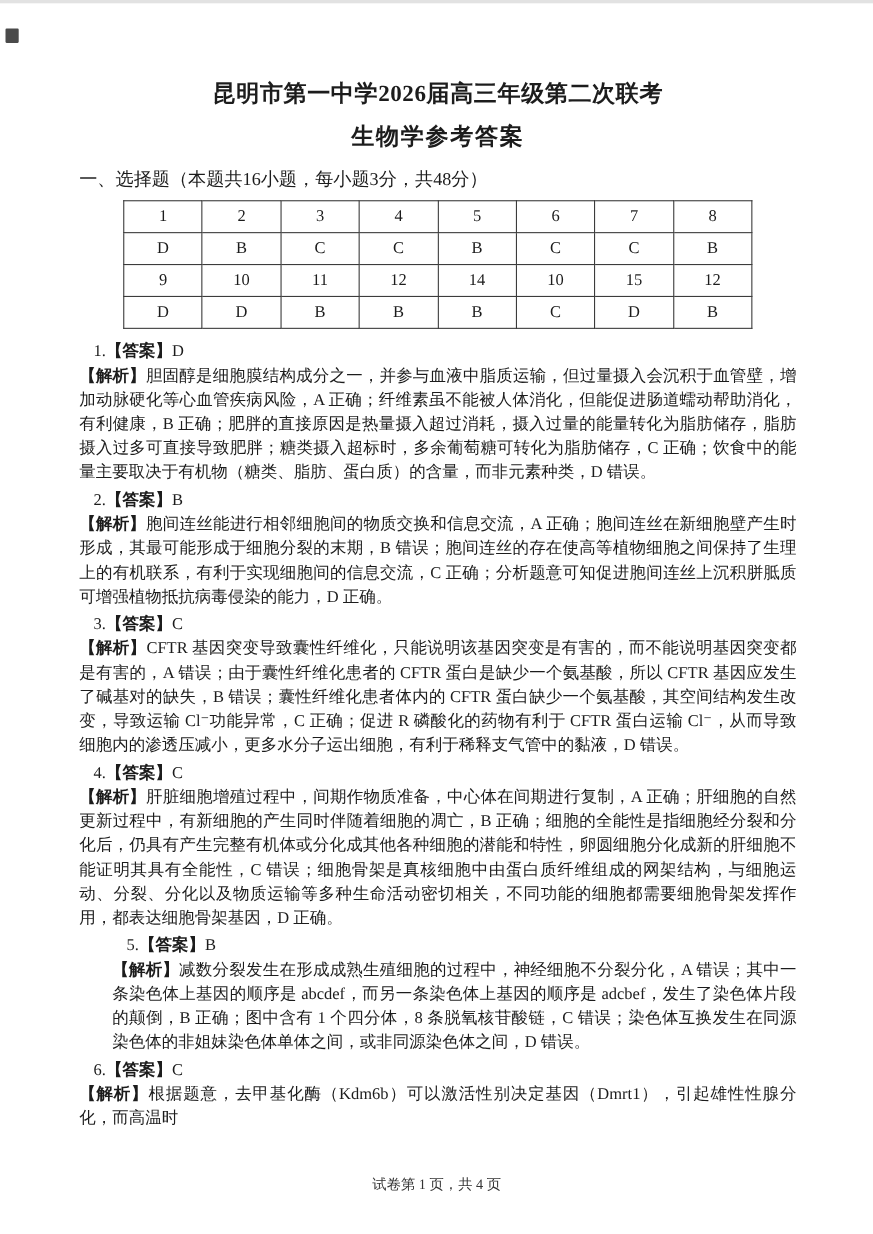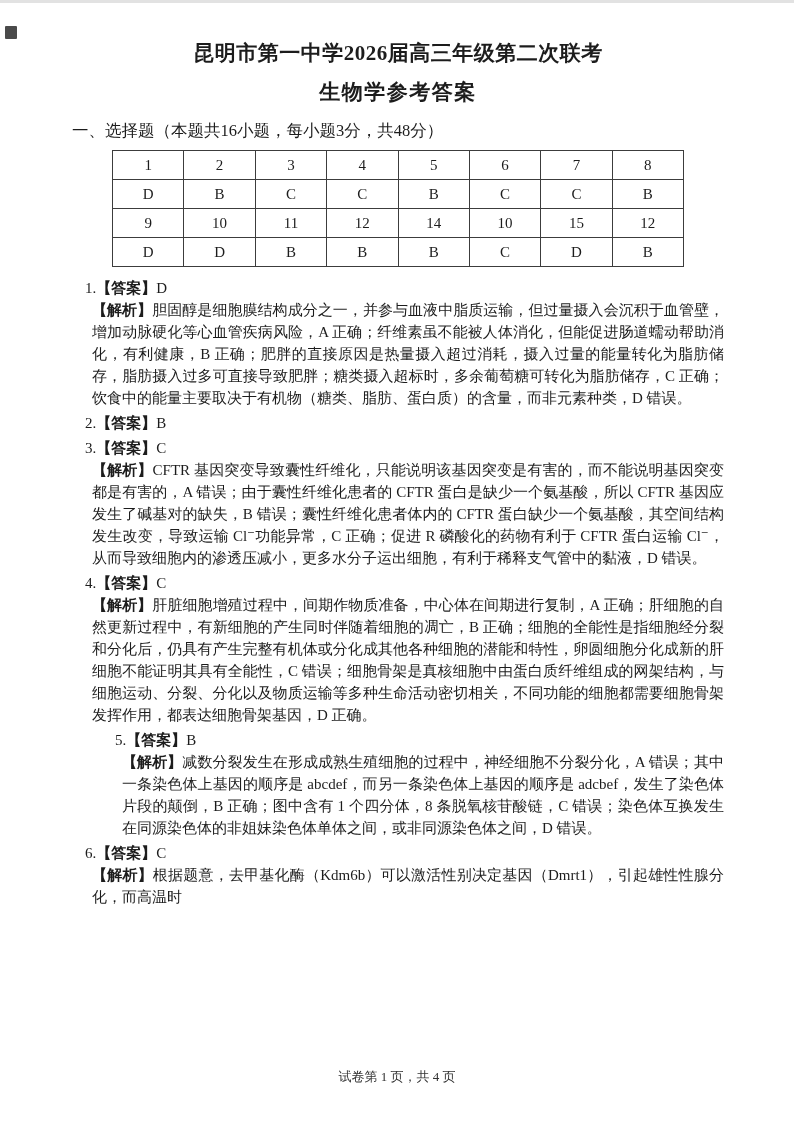--- a/index.html
+++ b/index.html
@@ -6,30 +6,30 @@
   html, body { background:#ffffff; }
   body {
     width:794px; height:1122px;
     font-family:"Liberation Serif","DejaVu Serif",serif;
     color:#1c1c1c;
     position:relative;
     overflow:hidden;
   }
   .scan-strip { position:absolute; top:0; left:0; width:794px; height:3px; background:#e2e2e2; }
   .corner-mark { position:absolute; top:26px; left:5px; width:12px; height:13px; background:#4a4a4a; border-radius:1px; }
-  .page { padding:40px 70px 0 72px; }
+  .page { padding:72px 70px 0 72px; }
   .doc-title { font-size:21px; font-weight:700; text-align:center; letter-spacing:0.5px; line-height:26px; }
   .doc-subtitle { font-size:21px; font-weight:700; text-align:center; margin-top:13px; letter-spacing:1.5px; line-height:26px; }
   .section-heading { font-size:16.5px; font-weight:400; margin-top:15px; line-height:22px; }
   table.answers { width:572px; margin:8px auto 10px auto; border-collapse:collapse; table-layout:fixed; }
   table.answers td { border:1px solid #3c3c3c; height:29px; text-align:center; vertical-align:middle; font-size:15px; }
   .exp-block { margin-top:3px; }
   .exp-block.indented { padding-left:30px; }
   .answer-line { font-size:15px; line-height:22px; padding-left:13px; }
-  .analysis { font-size:15px; line-height:22px; text-align:justify; text-justify:inter-ideograph;margin-left:20px; }
+  .analysis { font-size:15px; line-height:22px; text-align:justify; text-justify:inter-ideograph; }
   .tag { font-weight:700; }
   .footer { position:absolute; left:0; right:0; bottom:36px; text-align:center; font-size:13px; color:#333333; }
 </style>
 </head>
 <body>
 
 <div class="scan-strip"></div>
 <div class="corner-mark"></div>
 
 <div class="page">
@@ -84,20 +84,21 @@
     </tbody>
   </table>
 
   <div class="exp-block">
     <p class="answer-line"><span>1.</span><span class="tag">【答案】</span><span>D</span></p>
     <p class="analysis"><span class="tag">【解析】</span><span>胆固醇是细胞膜结构成分之一，并参与血液中脂质运输，但过量摄入会沉积于血管壁，增加动脉硬化等心血管疾病风险，A 正确；纤维素虽不能被人体消化，但能促进肠道蠕动帮助消化，有利健康，B 正确；肥胖的直接原因是热量摄入超过消耗，摄入过量的能量转化为脂肪储存，脂肪摄入过多可直接导致肥胖；糖类摄入超标时，多余葡萄糖可转化为脂肪储存，C 正确；饮食中的能量主要取决于有机物（糖类、脂肪、蛋白质）的含量，而非元素种类，D 错误。</span></p>
   </div>
 
   <div class="exp-block">
     <p class="answer-line"><span>2.</span><span class="tag">【答案】</span><span>B</span></p>
+    <p class="analysis"><span class="tag">【解析】</span><span>胞间连丝能进行相邻细胞间的物质交换和信息交流，A 正确；胞间连丝在新细胞壁产生时形成，其最可能形成于细胞分裂的末期，B 错误；胞间连丝的存在使高等植物细胞之间保持了生理上的有机联系，有利于实现细胞间的信息交流，C 正确；分析题意可知促进胞间连丝上沉积胼胝质可增强植物抵抗病毒侵染的能力，D 正确。</span></p>
   </div>
 
   <div class="exp-block">
     <p class="answer-line"><span>3.</span><span class="tag">【答案】</span><span>C</span></p>
     <p class="analysis"><span class="tag">【解析】</span><span>CFTR 基因突变导致囊性纤维化，只能说明该基因突变是有害的，而不能说明基因突变都是有害的，A 错误；由于囊性纤维化患者的 CFTR 蛋白是缺少一个氨基酸，所以 CFTR 基因应发生了碱基对的缺失，B 错误；囊性纤维化患者体内的 CFTR 蛋白缺少一个氨基酸，其空间结构发生改变，导致运输 Cl⁻功能异常，C 正确；促进 R 磷酸化的药物有利于 CFTR 蛋白运输 Cl⁻，从而导致细胞内的渗透压减小，更多水分子运出细胞，有利于稀释支气管中的黏液，D 错误。</span></p>
   </div>
 
   <div class="exp-block">
     <p class="answer-line"><span>4.</span><span class="tag">【答案】</span><span>C</span></p>
     <p class="analysis"><span class="tag">【解析】</span><span>肝脏细胞增殖过程中，间期作物质准备，中心体在间期进行复制，A 正确；肝细胞的自然更新过程中，有新细胞的产生同时伴随着细胞的凋亡，B 正确；细胞的全能性是指细胞经分裂和分化后，仍具有产生完整有机体或分化成其他各种细胞的潜能和特性，卵圆细胞分化成新的肝细胞不能证明其具有全能性，C 错误；细胞骨架是真核细胞中由蛋白质纤维组成的网架结构，与细胞运动、分裂、分化以及物质运输等多种生命活动密切相关，不同功能的细胞都需要细胞骨架发挥作用，都表达细胞骨架基因，D 正确。</span></p>

